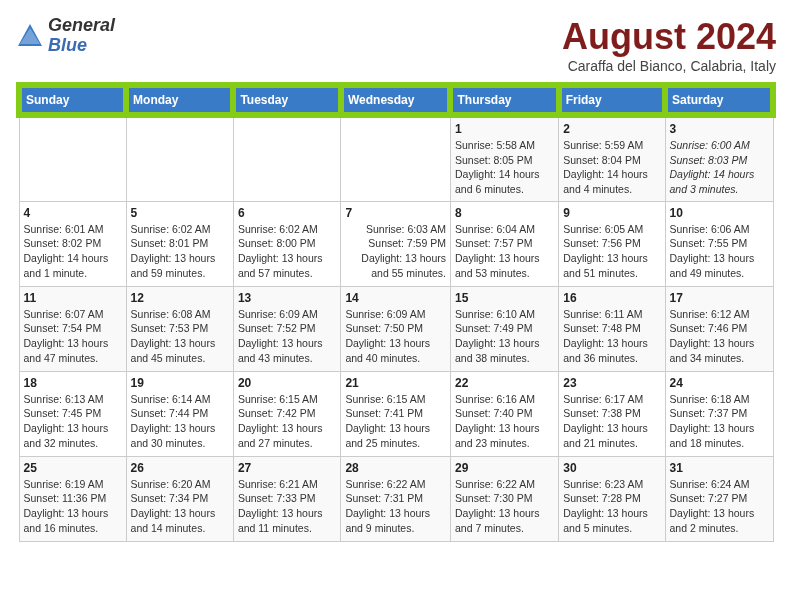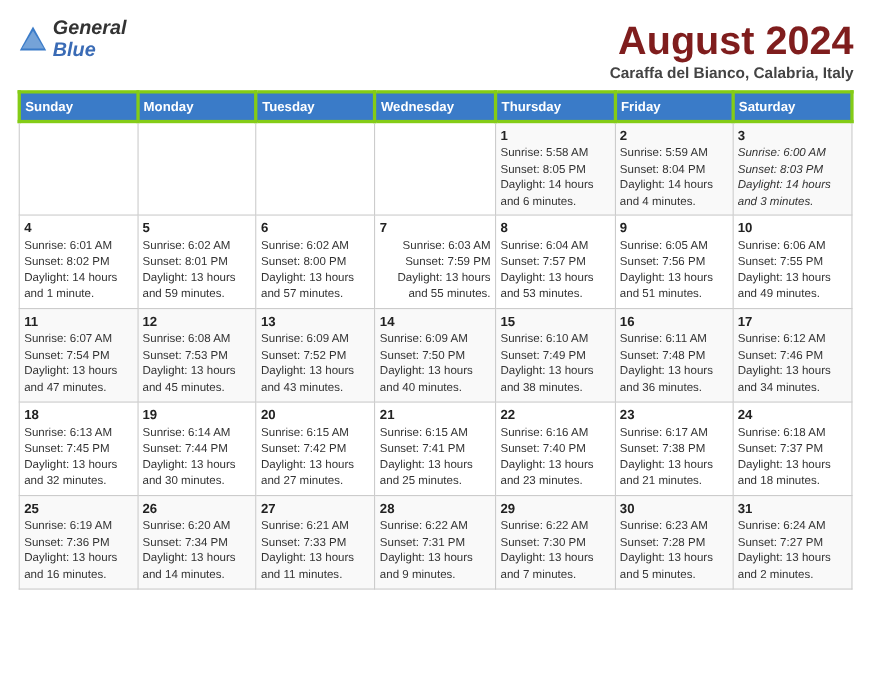--- a/index.html
+++ b/index.html
@@ -37,34 +37,33 @@
       text-align: right;
     }
     .month-year {
       font-size: 36px;
       font-weight: bold;
       color: #7f1d1d;
     }
     .location {
       font-size: 14px;
       color: #444;
-      font-weight: bold;
     }
     table {
       width: 100%;
       border-collapse: collapse;
       font-size: 11px;
     }
     thead th {
       background-color: #3a7bc8;
       color: #fff;
       padding: 5px 4px;
       text-align: left;
       font-size: 12px;
-      border: 3px solid #84cc16;
+      border: 6px solid #84cc16;
     }
     tbody td {
       border: 1px solid #ccc;
       vertical-align: top;
       padding: 4px;
       height: 85px;
       width: 113px;
       background: #fff;
     }
     tbody tr:nth-child(odd) td {
@@ -295,21 +294,21 @@
           <div class="day-detail" style="white-space: pre-line;">Sunrise: 6:18 AM
 Sunset: 7:37 PM
 Daylight: 13 hours
 and 18 minutes.</div>
         </td>
       </tr>
       <tr>
         <td>
           <div class="day-num">25</div>
           <div class="day-detail" style="white-space: pre-line;">Sunrise: 6:19 AM
-Sunset: 7:36 PM
+Sunset: 11:36 PM
 Daylight: 13 hours
 and 16 minutes.</div>
         </td>
         <td>
           <div class="day-num">26</div>
           <div class="day-detail" style="white-space: pre-line;">Sunrise: 6:20 AM
 Sunset: 7:34 PM
 Daylight: 13 hours
 and 14 minutes.</div>
         </td>

